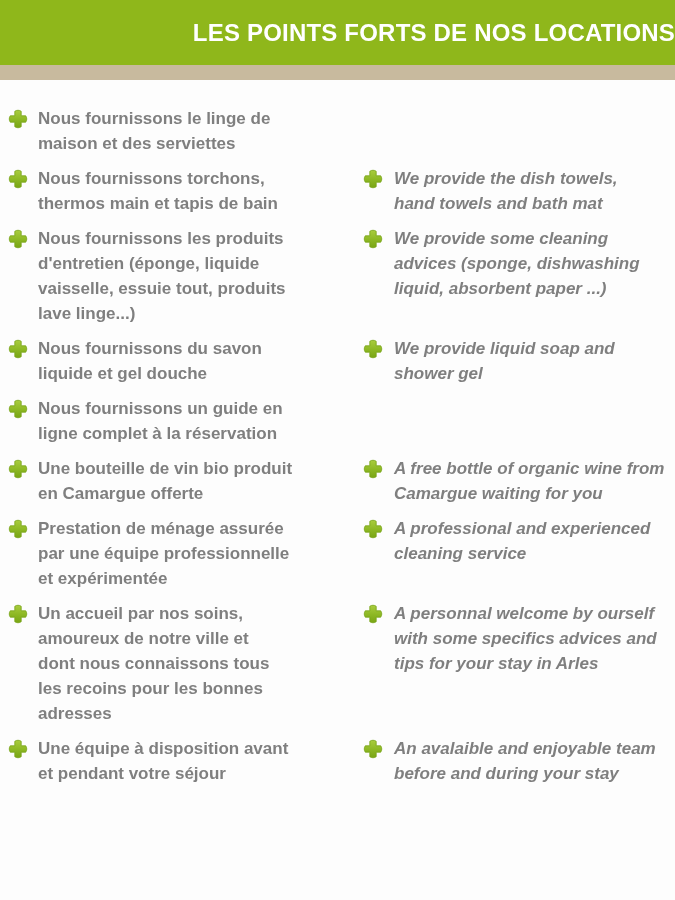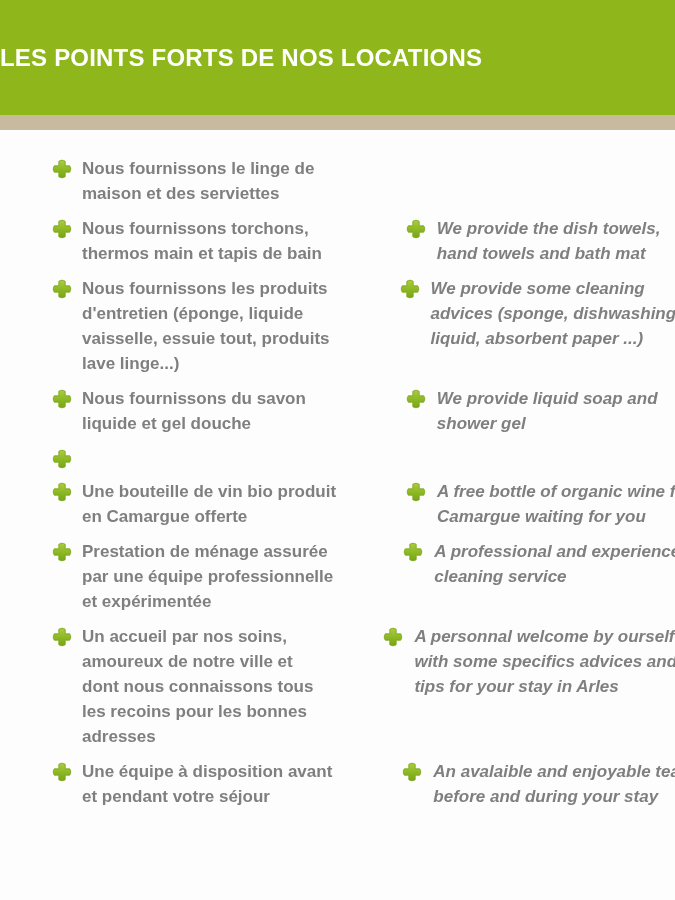--- a/index.html
+++ b/index.html
@@ -9,25 +9,25 @@
   }
   .page {
     position: relative;
     width: 675px;
     height: 900px;
     background: #fdfdfd;
     overflow: hidden;
     font-family: "Liberation Sans", sans-serif;
   }
   .banner {
-    height: 115px;
+    height: 65px;
     background: var(--banner, #8fb71b);
     display: flex;
     align-items: center;
-    justify-content: flex-start;
+    justify-content: flex-end;
   }
   .banner h1 {
     margin: 0;
     color: var(--title, #ffffff);
     font-size: 24px;
     font-weight: bold;
     letter-spacing: 0.2px;
     white-space: nowrap;
   }
   .stripe {
@@ -38,21 +38,20 @@
     padding-top: 26px;
   }
   .row {
     display: flex;
     margin-bottom: 10px;
   }
   .cell {
     box-sizing: border-box;
     display: flex;
     align-items: flex-start;
-    margin-left: 44px;
   }
   .cell.left {
     width: 337px;
     padding-left: 8px;
   }
   .cell.right {
     width: 338px;
     padding-left: 26px;
   }
   .plus {
@@ -181,20 +180,22 @@
     </div>
   </div>
 
   <div class="row">
     <div class="cell left">
       <span class="plus">
         <svg viewBox="0 0 20 20" aria-hidden="true">
           <path d="M6.8 2.3 C8.7 0.9 11.3 0.9 13.2 2.3 L13.2 6.8 L17.7 6.8 C19.1 8.7 19.1 11.3 17.7 13.2 L13.2 13.2 L13.2 17.7 C11.3 19.1 8.7 19.1 6.8 17.7 L6.8 13.2 L2.3 13.2 C0.9 11.3 0.9 8.7 2.3 6.8 L6.8 6.8 Z" fill="url(#plusGrad)" stroke="#76a315" stroke-width="0.8"></path>
         </svg>
       </span>
+      <p class="txt fr">Nous fournissons un guide en
+ligne complet à la réservation</p>
     </div>
   </div>
 
 
   <div class="row">
     <div class="cell left">
       <span class="plus">
         <svg viewBox="0 0 20 20" aria-hidden="true">
           <path d="M6.8 2.3 C8.7 0.9 11.3 0.9 13.2 2.3 L13.2 6.8 L17.7 6.8 C19.1 8.7 19.1 11.3 17.7 13.2 L13.2 13.2 L13.2 17.7 C11.3 19.1 8.7 19.1 6.8 17.7 L6.8 13.2 L2.3 13.2 C0.9 11.3 0.9 8.7 2.3 6.8 L6.8 6.8 Z" fill="url(#plusGrad)" stroke="#76a315" stroke-width="0.8"></path>
         </svg>

